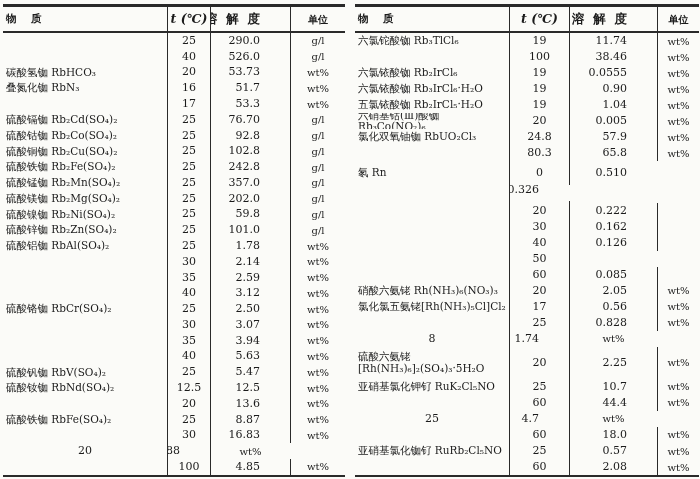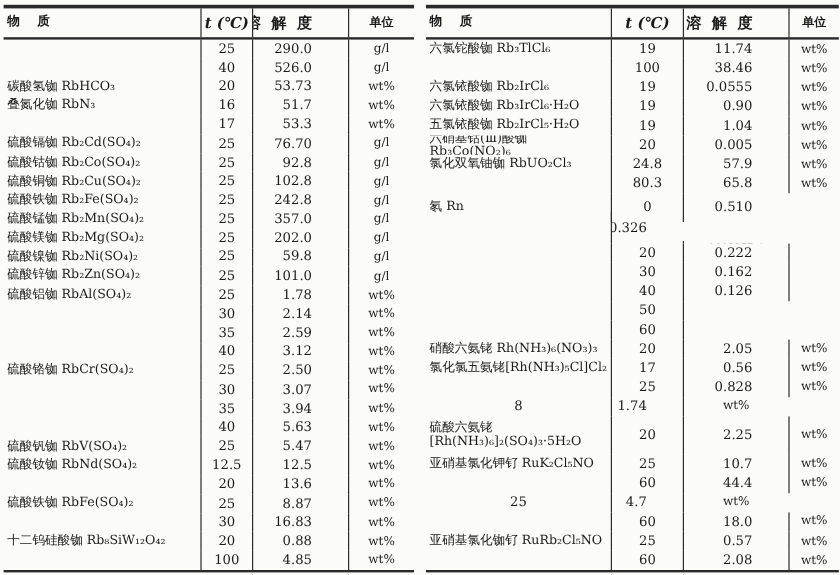--- a/index.html
+++ b/index.html
@@ -221,21 +221,20 @@
           <div class="td sol">8.87</div>
           <div class="td unit">wt%</div>
         </div>
         <div class="tr">
           <div class="td sub"></div>
           <div class="td temp">30</div>
           <div class="td sol">16.83</div>
           <div class="td unit">wt%</div>
         </div>
         <div class="tr">
-          <div class="td sub">十二钨硅酸铷 Rb₈SiW₁₂O₄₂</div>
           <div class="td temp">20</div>
           <div class="td sol">0.88</div>
           <div class="td unit">wt%</div>
         </div>
         <div class="tr">
           <div class="td sub"></div>
           <div class="td temp">100</div>
           <div class="td sol">4.85</div>
           <div class="td unit">wt%</div>
         </div>
@@ -329,20 +328,21 @@
           <div class="td unit"></div>
         </div>
         <div class="tr">
           <div class="td sub"></div>
           <div class="td temp">50</div>
           <div class="td unit"></div>
         </div>
         <div class="tr">
           <div class="td sub"></div>
           <div class="td temp">60</div>
+          <div class="td sol">0.085</div>
           <div class="td unit"></div>
         </div>
         <div class="tr">
           <div class="td sub">硝酸六氨铑 Rh(NH₃)₆(NO₃)₃</div>
           <div class="td temp">20</div>
           <div class="td sol">2.05</div>
           <div class="td unit">wt%</div>
         </div>
         <div class="tr">
           <div class="td sub">氯化氯五氨铑[Rh(NH₃)₅Cl]Cl₂</div>

